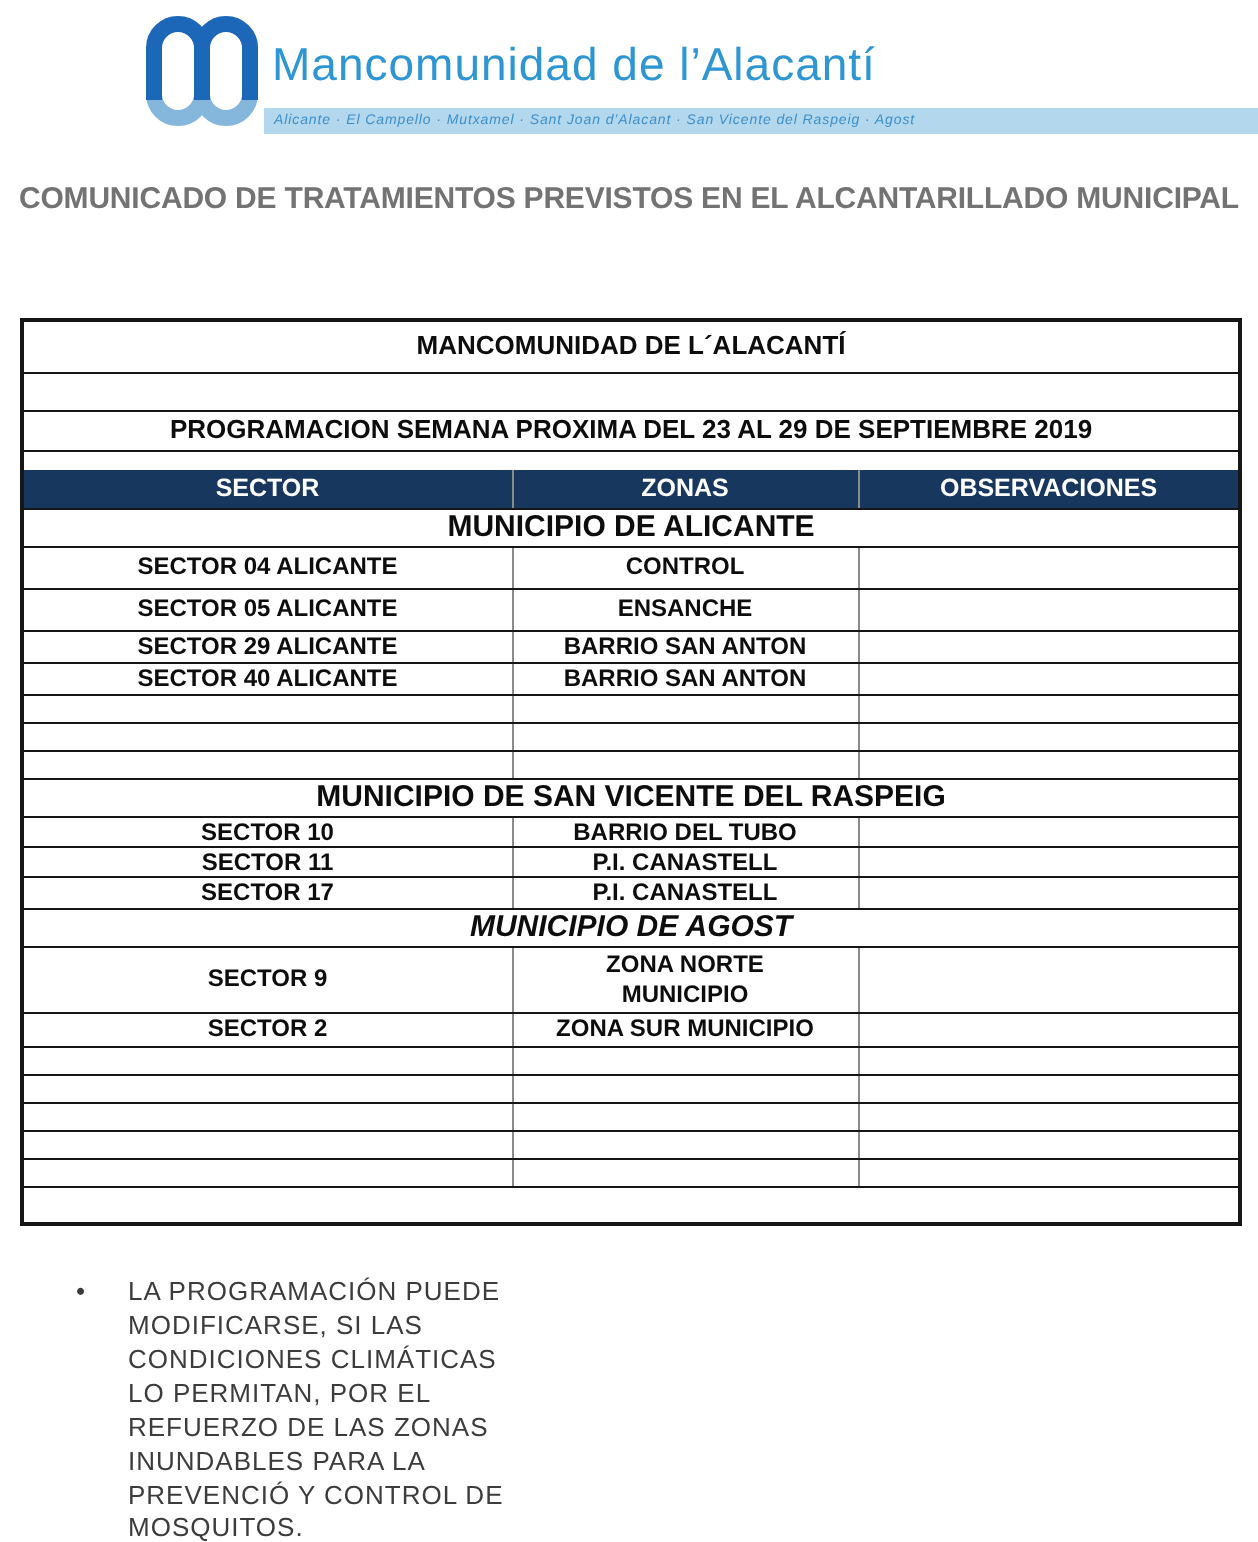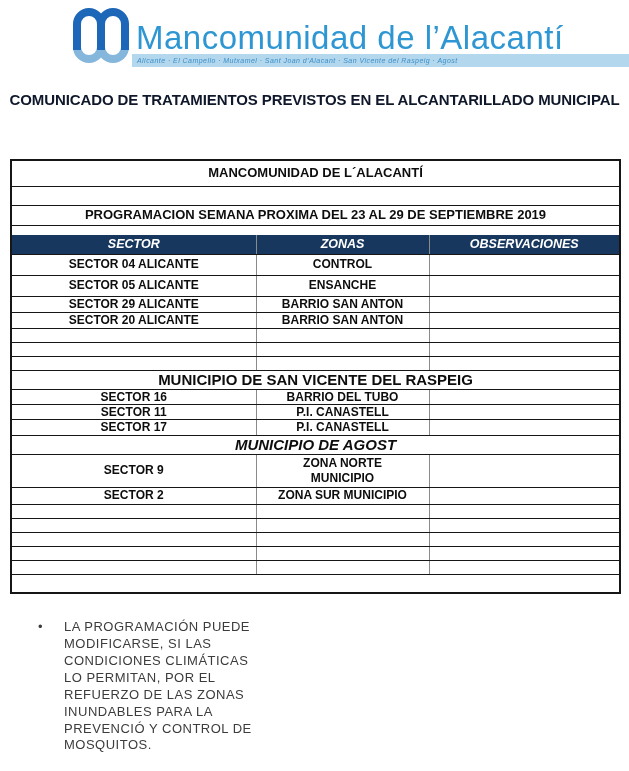--- a/index.html
+++ b/index.html
@@ -13,37 +13,37 @@
     width:629px;height:771px;background:#ffffff;
     font-family:"Liberation Sans",sans-serif;
     position:relative;overflow:hidden;
   }
 
   
   .header{position:relative;height:82px;}
   .logo-svg{position:absolute;left:64px;top:3px;}
   .brand{
     position:absolute;left:136px;top:19px;
-    font-size:33px;color:#2e96d2;letter-spacing:0.5px;
+    font-size:23px;color:#2e96d2;letter-spacing:0.5px;
     white-space:nowrap;
   }
   .muni-bar{
     position:absolute;left:132px;top:54px;right:0;height:13px;
     background:#b3d7ec;display:flex;align-items:center;
     overflow:hidden;
   }
   .muni-bar span{
     font-size:7px;color:#3d8fc9;letter-spacing:0.45px;
     padding-left:5px;white-space:nowrap;font-style:italic;
   }
 
   
   .doc-title{
     margin-top:9px;text-align:center;
-    font-size:15px;font-weight:bold;color:#0f172a;
+    font-size:15px;font-weight:bold;color:#737373;
     letter-spacing:-0.1px;white-space:nowrap;
   }
 
   
   table.sched{
     border-collapse:collapse;table-layout:fixed;
     width:609px;margin:51px 0 0 10px;
     border:2px solid var(--line-dark);
   }
   table.sched td{
@@ -102,42 +102,45 @@
       </tr>
       <tr class="blank" style="height: 19px;">
         <td colspan="3"></td>
       </tr>
       <tr class="subtitle" style="height: 20px;">
         <td colspan="3">PROGRAMACION SEMANA PROXIMA DEL 23 AL 29 DE SEPTIEMBRE 2019</td>
       </tr>
       <tr class="gap" style="height: 10px;">
         <td colspan="3"></td>
       </tr>
-      <tr class="header" style="height: 19px; font-style: italic;">
+      <tr class="header" style="height: 19px;">
         <td>SECTOR</td>
         <td>ZONAS</td>
         <td>OBSERVACIONES</td>
       </tr>
+      <tr class="section" style="height: 18px;">
+        <td colspan="3">MUNICIPIO DE ALICANTE</td>
+      </tr>
       <tr class="data" style="height: 21px;">
         <td>SECTOR 04 ALICANTE</td>
         <td>CONTROL</td>
         <td></td>
       </tr>
       <tr class="data" style="height: 21px;">
         <td>SECTOR 05 ALICANTE</td>
         <td>ENSANCHE</td>
         <td></td>
       </tr>
       <tr class="data" style="height: 16px;">
         <td>SECTOR 29 ALICANTE</td>
         <td>BARRIO SAN ANTON</td>
         <td></td>
       </tr>
       <tr class="data" style="height: 16px;">
-        <td>SECTOR 20 ALICANTE</td>
+        <td>SECTOR 40 ALICANTE</td>
         <td>BARRIO SAN ANTON</td>
         <td></td>
       </tr>
       <tr class="data" style="height: 14px;">
         <td></td>
         <td></td>
         <td></td>
       </tr>
       <tr class="data" style="height: 14px;">
         <td></td>
@@ -146,21 +149,21 @@
       </tr>
       <tr class="data" style="height: 14px;">
         <td></td>
         <td></td>
         <td></td>
       </tr>
       <tr class="section" style="height: 19px;">
         <td colspan="3">MUNICIPIO DE SAN VICENTE DEL RASPEIG</td>
       </tr>
       <tr class="data" style="height: 15px;">
-        <td>SECTOR 16</td>
+        <td>SECTOR 10</td>
         <td>BARRIO DEL TUBO</td>
         <td></td>
       </tr>
       <tr class="data" style="height: 15px;">
         <td>SECTOR 11</td>
         <td>P.I. CANASTELL</td>
         <td></td>
       </tr>
       <tr class="data" style="height: 15px;">
         <td>SECTOR 17</td>

